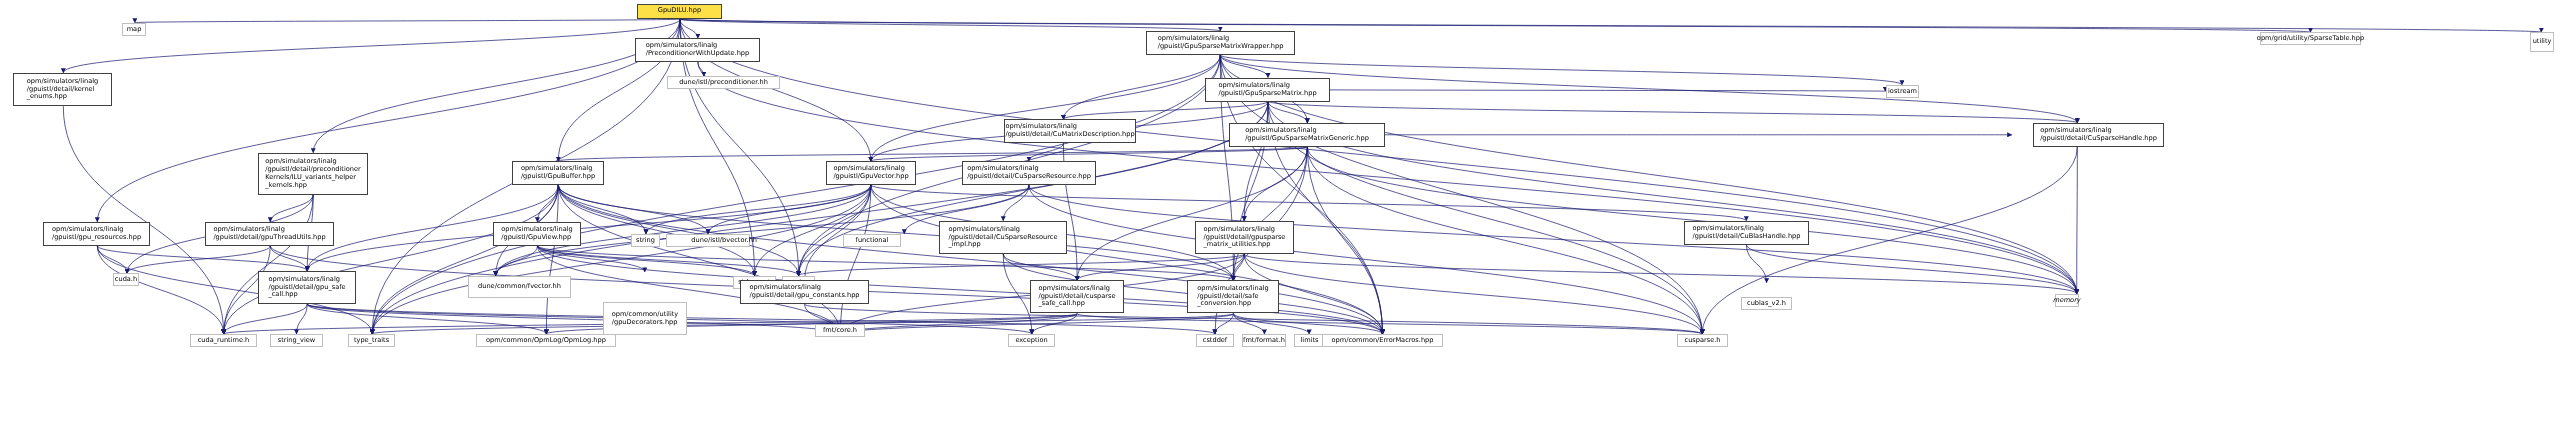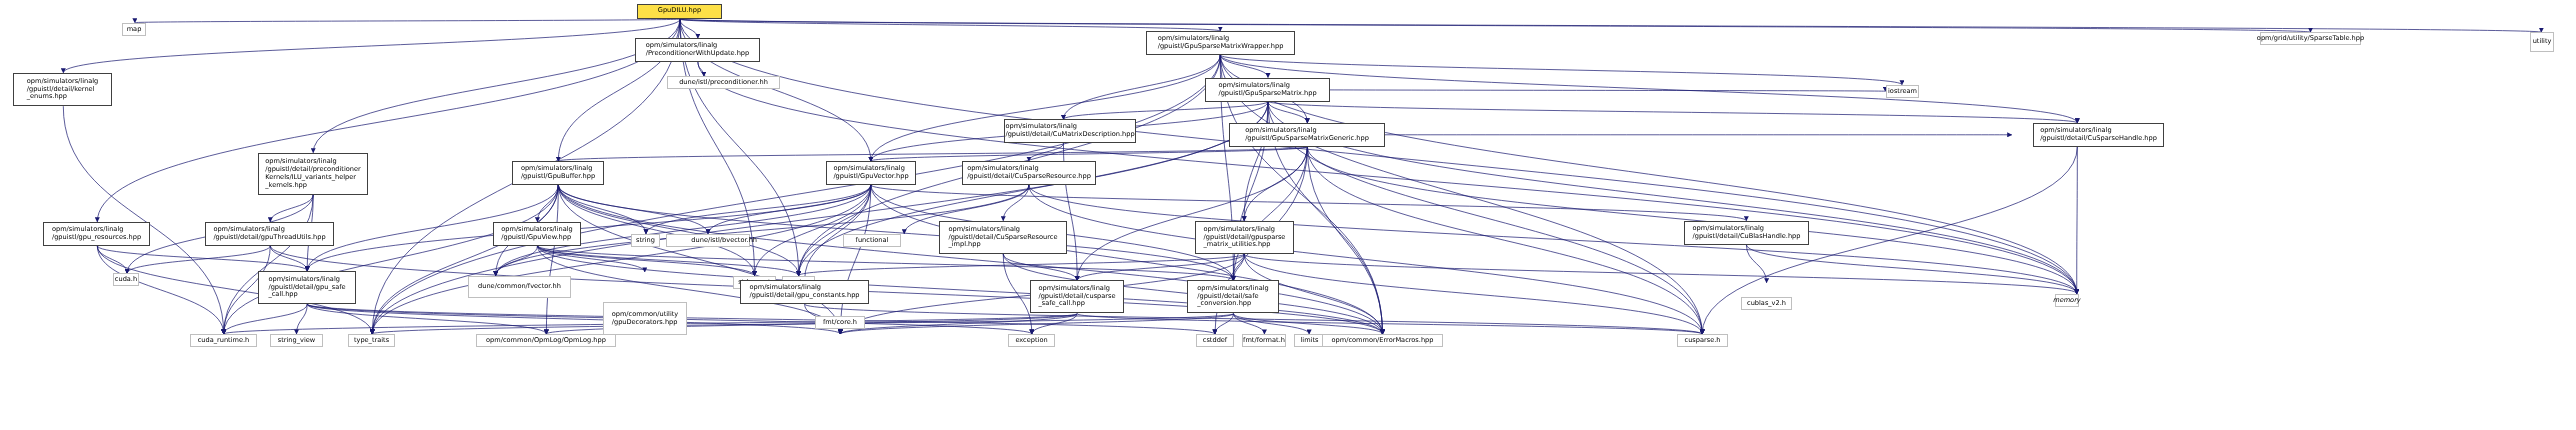--- a/index.html
+++ b/index.html
@@ -223,21 +223,21 @@
 _safe_call.hpp</span></div>
     <div class="node internal" style="left: 1187px; top: 280px; width: 92px; height: 33px;"><span>opm/simulators/linalg
 /gpuistl/detail/safe
 _conversion.hpp</span></div>
     <div class="node external" style="left: 1741px; top: 297px; width: 51px; height: 13px;"><span>cublas_v2.h</span></div>
     <div class="node external" style="left: 2055px; top: 294px; width: 24px; height: 13px; font-style: italic;"><span>memory</span></div>
     <div class="node external" style="left: 190px; top: 334px; width: 67px; height: 13px;"><span>cuda_runtime.h</span></div>
     <div class="node external" style="left: 270px; top: 334px; width: 53px; height: 13px;"><span>string_view</span></div>
     <div class="node external" style="left: 348px; top: 334px; width: 47px; height: 13px;"><span>type_traits</span></div>
     <div class="node external" style="left: 476px; top: 334px; width: 140px; height: 13px;"><span>opm/common/OpmLog/OpmLog.hpp</span></div>
-    <div class="node external" style="left: 815px; top: 316px; width: 50px; height: 13px;"><span>fmt/core.h</span></div>
+    <div class="node external" style="left: 815px; top: 324px; width: 50px; height: 13px;"><span>fmt/core.h</span></div>
     <div class="node external" style="left: 1008px; top: 334px; width: 47px; height: 13px;"><span>exception</span></div>
     <div class="node external" style="left: 1196px; top: 334px; width: 38px; height: 13px;"><span>cstddef</span></div>
     <div class="node external" style="left: 1242px; top: 334px; width: 44px; height: 13px;"><span>fmt/format.h</span></div>
     <div class="node external" style="left: 1294px; top: 334px; width: 31px; height: 13px;"><span>limits</span></div>
     <div class="node external" style="left: 1322px; top: 334px; width: 121px; height: 13px;"><span>opm/common/ErrorMacros.hpp</span></div>
     <div class="node external" style="left: 1677px; top: 334px; width: 51px; height: 13px;"><span>cusparse.h</span></div>
   </div>
 
 
 </body></html>

